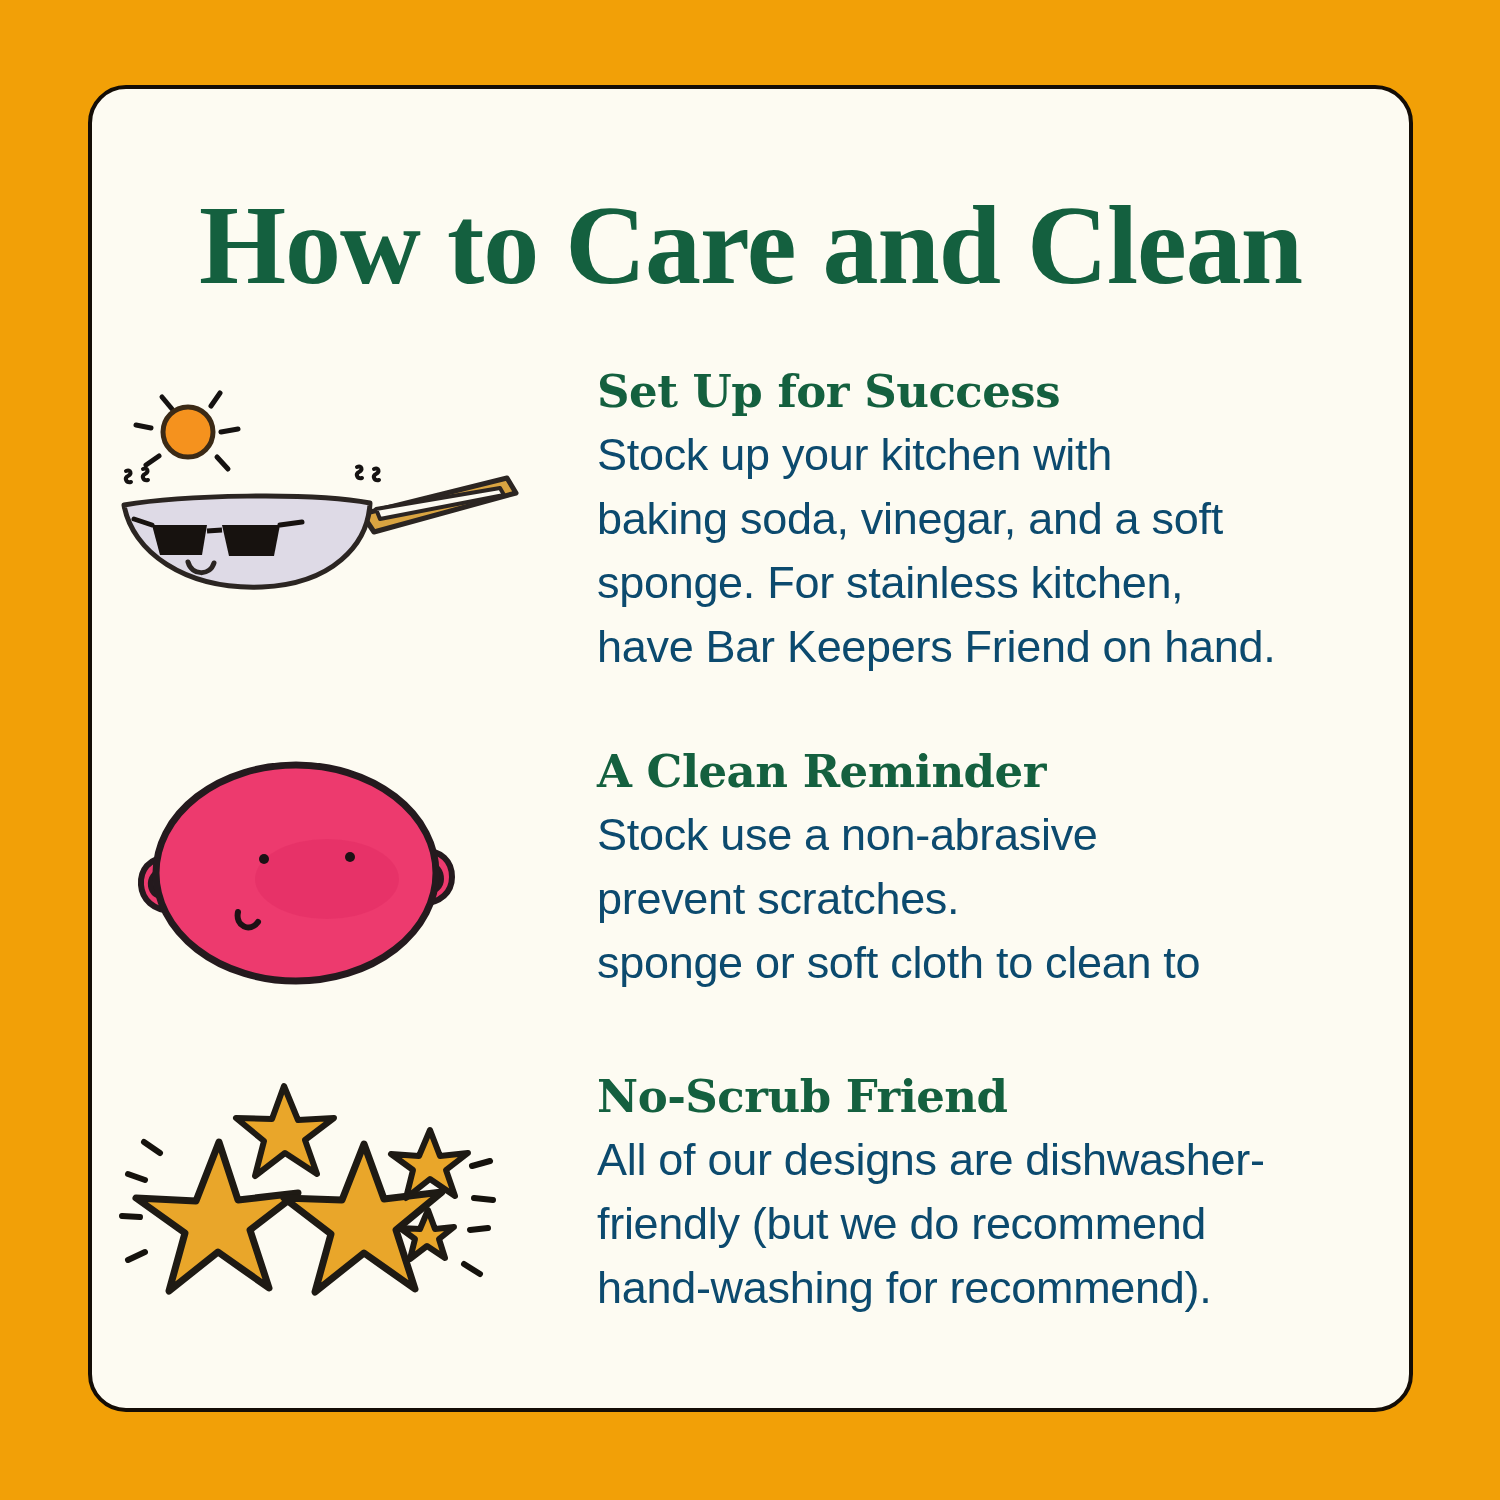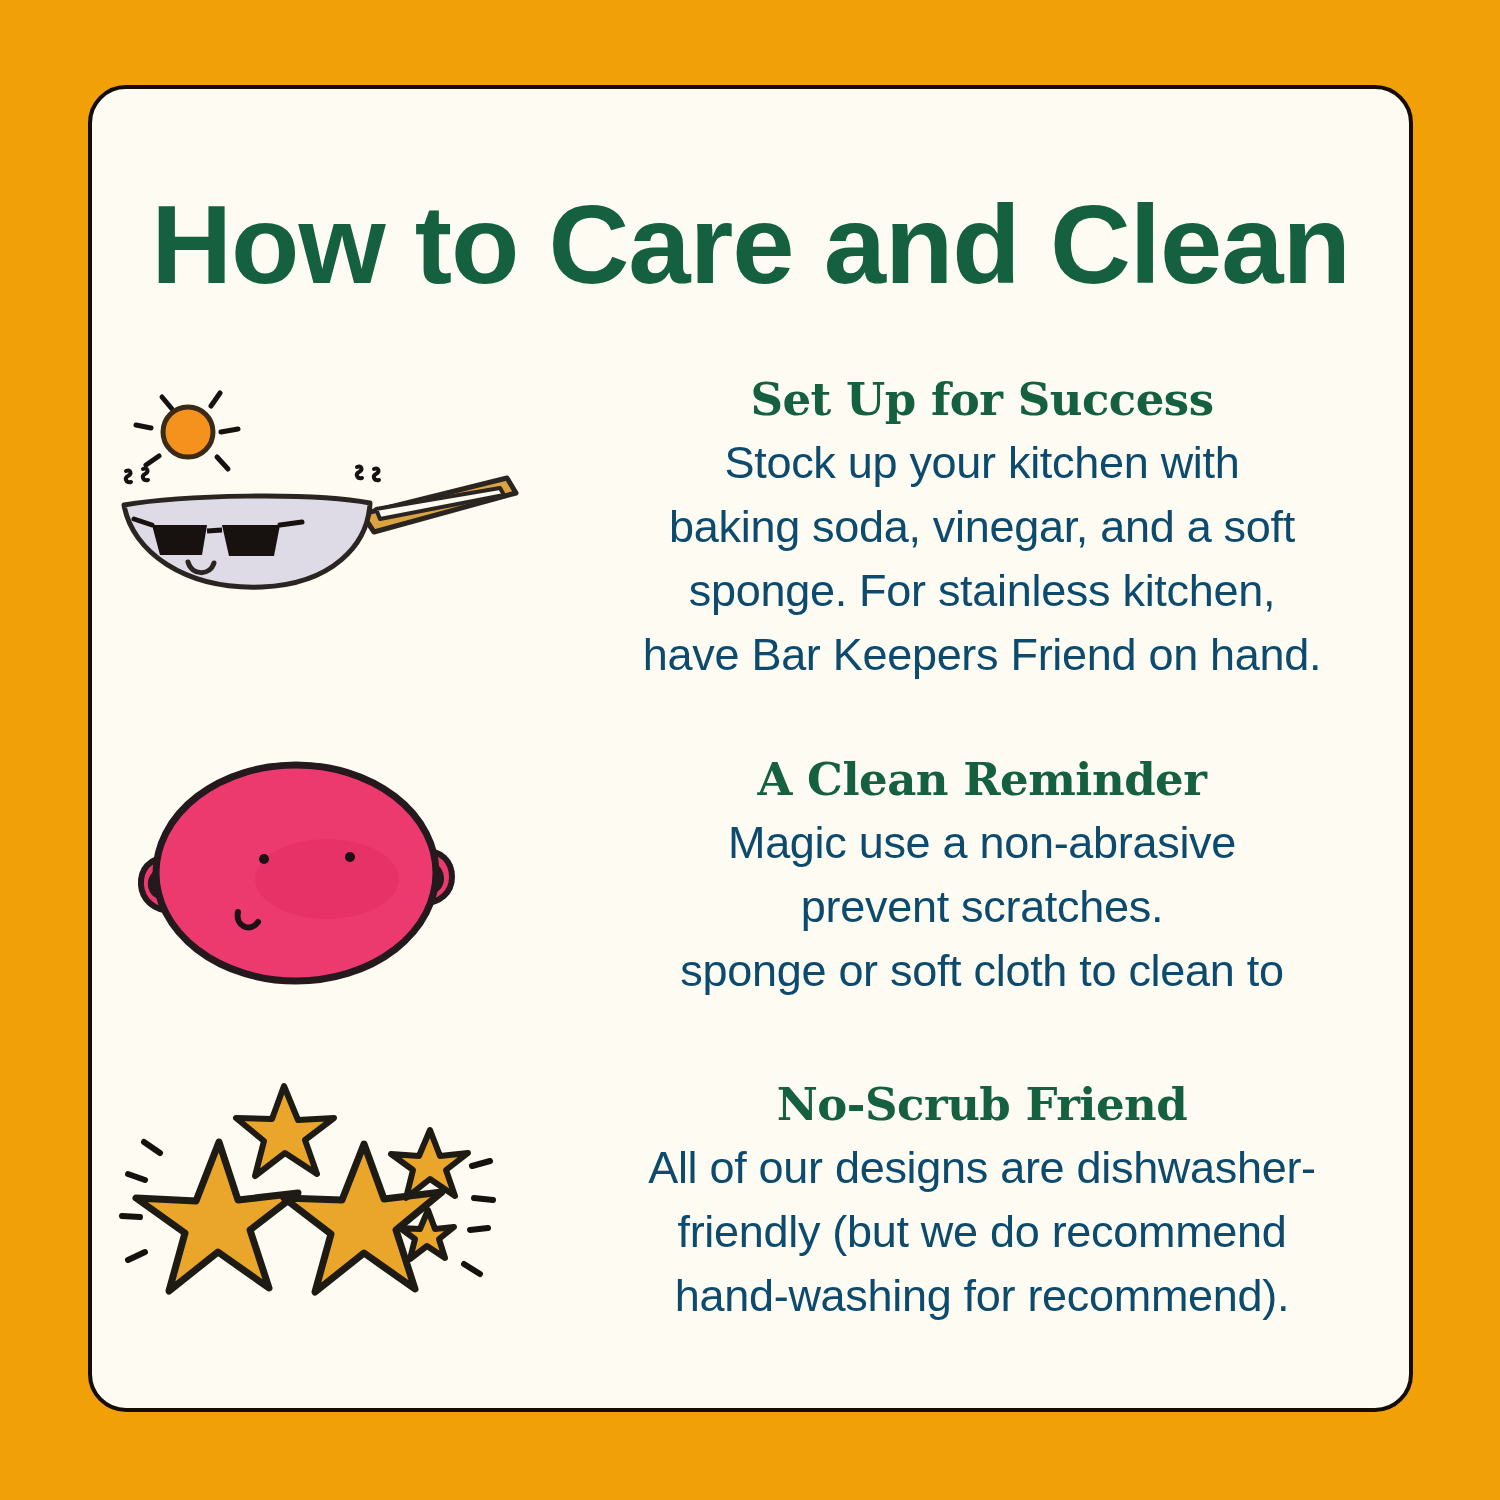--- a/index.html
+++ b/index.html
@@ -26,21 +26,21 @@
     border-radius: 38px;
   }
 
   #title {
     position: absolute;
     left: 0;
     top: 100px;
     width: 100%;
     text-align: center;
     color: #14603F;
-    font-family: Liberation Sans, sans-serif;
+    font-family: Liberation Serif, serif;
     font-size: 112px;
     font-weight: 700;
     letter-spacing: -1px;
     line-height: 1;
     white-space: nowrap;
   }
 
   .section {
     position: absolute;
     left: 0;
@@ -53,23 +53,22 @@
   .sec-art {
     position: absolute;
     left: 20px;
     top: 0;
     width: 430px;
     height: 270px;
   }
   .sec-text {
     position: absolute;
     left: 505px;
-    top: 16px;
+    top: 8px;
     width: 770px;
-    text-align: center;
   }
 
   .sec-heading {
     color: #14603F;
     font-family: "DejaVu Serif", "Liberation Serif", serif;
     font-size: 45px;
     font-weight: 700;
     line-height: 1.12;
     letter-spacing: -0.5px;
     margin: 0 0 6px 0;
@@ -161,21 +160,21 @@
 
         <circle cx="152" cy="120" r="5" fill="#1C1114"></circle>
         <circle cx="238" cy="118" r="5" fill="#1C1114"></circle>
 
         <path d="M126 173 c-3 14 12 21 20 10" stroke="#1C1114" stroke-width="6" fill="none" stroke-linecap="round"></path>
       </svg>
     </div>
     <div class="sec-text">
       <p class="sec-heading">A Clean Reminder</p>
       <p class="sec-body">
-        <span class="ln">Magic use a non-abrasive</span>
+        <span class="ln">Stock use a non-abrasive</span>
         <span class="ln">prevent scratches.</span>
         <span class="ln">sponge or soft cloth to clean to</span>
       </p>
     </div>
   </div>
 
   <div class="section" id="section-2">
     <div class="sec-art">
       <svg width="430" height="270" viewBox="0 0 430 270">
 

